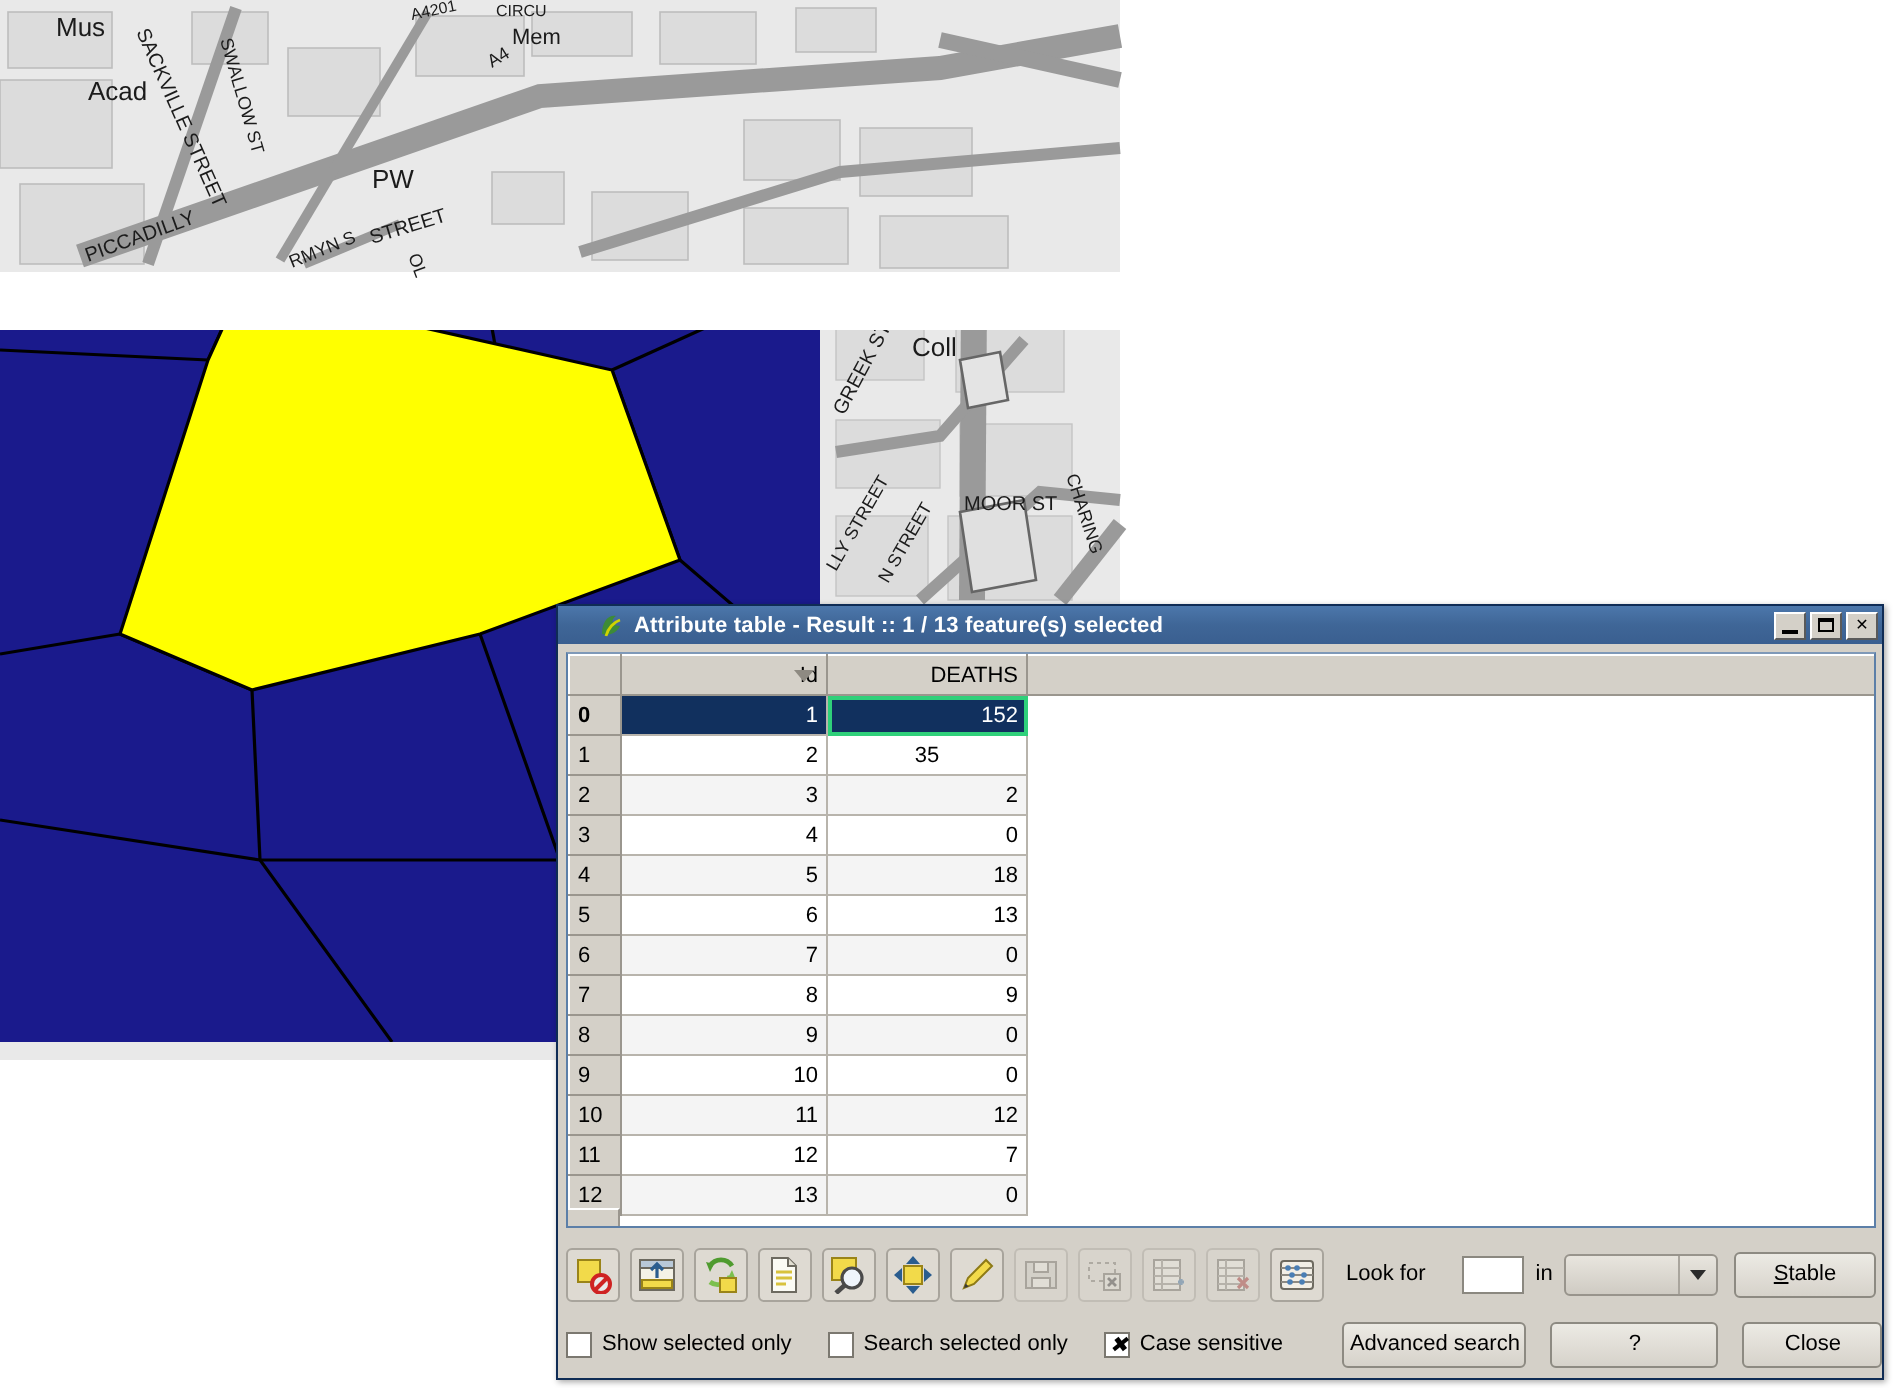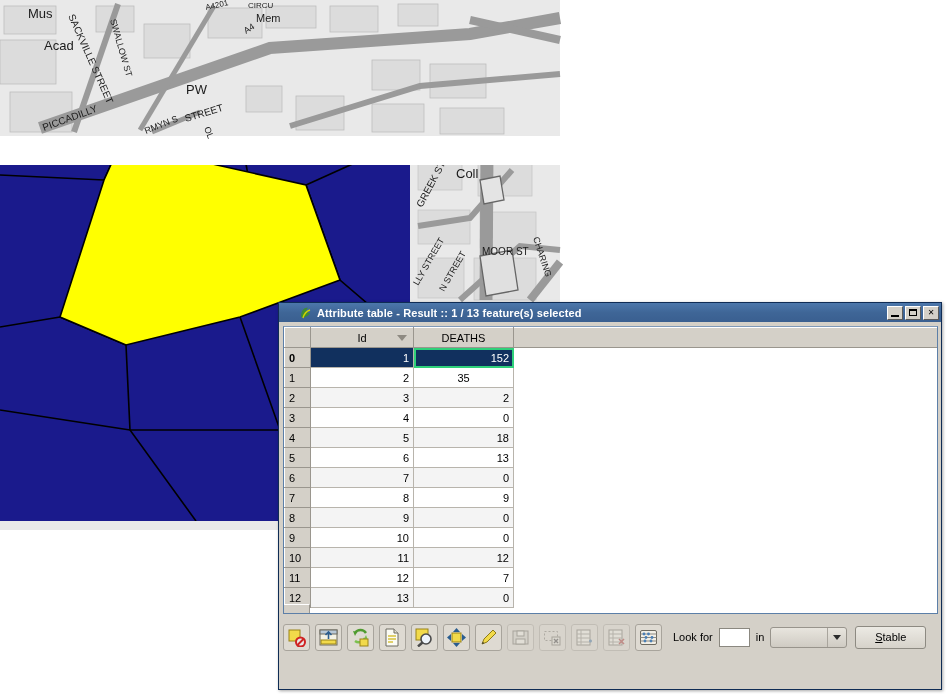--- a/index.html
+++ b/index.html
@@ -80,21 +80,21 @@
   }
   .hdr-corner {
     width: 26px; background: #d4d0c8;
     border: 1px solid #ffffff; border-right-color: #9a968e;
     border-bottom-color: #9a968e;
   }
   .hdr-cell {
     background: #d4d0c8; color: #000; font-weight: normal;
     border: 1px solid #ffffff;
     border-right-color: #9a968e; border-bottom-color: #9a968e;
-    text-align: center; position: relative;
+    text-align: right; position: relative;
   }
   .hdr-cell .sort-arrow {
     position: absolute; right: 6px; top: 7px;
     width: 0; height: 0;
     border-left: 5px solid transparent; border-right: 5px solid transparent;
     border-top: 6px solid #8e8a82;
   }
   .row-hdr {
     width: 26px; background: #d4d0c8;
     border-right: 1px solid #9a968e; border-bottom: 1px solid #9a968e;
@@ -132,21 +132,21 @@
     width: 27px; height: 27px; margin-right: 5px;
     background: #dedad2;
     border: 1px solid #a8a49c;
     border-radius: 3px;
     display: flex; align-items: center; justify-content: center;
     cursor: pointer; flex: 0 0 auto;
     box-sizing: border-box;
   }
   .tbtn.disabled { opacity: 0.42; cursor: default; }
   .tbtn svg { display: block; }
-  #lookfor-label { font-size: 11px; color: #000; margin: 0 6px 0 6px; white-space: nowrap; }
+  #lookfor-label { font-size: 11px; color: #000; margin: 0 18px 0 6px; white-space: nowrap; }
   #lookfor-input {
     width: 31px; height: 19px;
     border: 1px solid #8b8880; background: #ffffff;
     font-size: 11px; padding: 0 3px; box-sizing: border-box;
     font-family: "Liberation Sans", sans-serif;
   }
   #in-label { font-size: 11px; color: #000; margin: 0 6px; }
   #field-select {
     width: 77px; height: 21px;
     background: linear-gradient(to bottom, #e8e5de, #cfcbc3);
@@ -562,15 +562,32 @@
         <span class="drop">
             <i class="chev"></i>
           </span>
       </span>
       <span class="pbtn" id="search-btn">
         <span class="mn">S</span>
           <span>table</span>
       </span>
     </div>
 
+    <div id="bottom-row">
+      <span class="cbwrap">
+        <i class="cbox"></i>
+        <span class="cblabel">Show selected only</span>
+      </span>
+      <span class="cbwrap">
+        <i class="cbox"></i>
+        <span class="cblabel">Search selected only</span>
+      </span>
+      <span class="cbwrap">
+        <i class="cbox checked"></i>
+        <span class="cblabel">Case sensitive</span>
+      </span>
+      <span class="pbtn" id="adv-btn">Advanced search</span>
+      <span class="pbtn" id="help-btn">?</span>
+      <span class="pbtn" id="close-btn">Close</span>
+    </div>
 
   </div>
 </div>
 
 </body></html>

